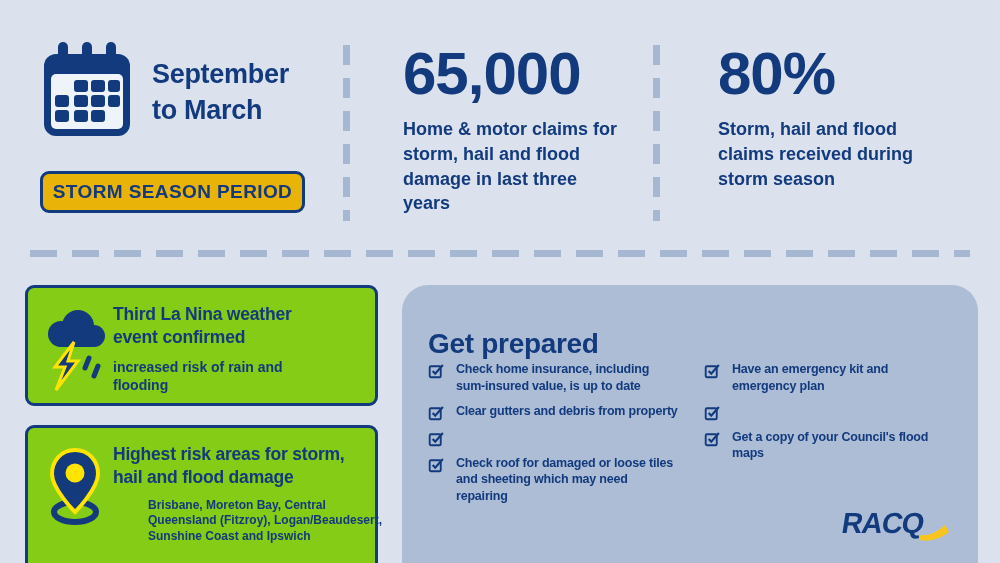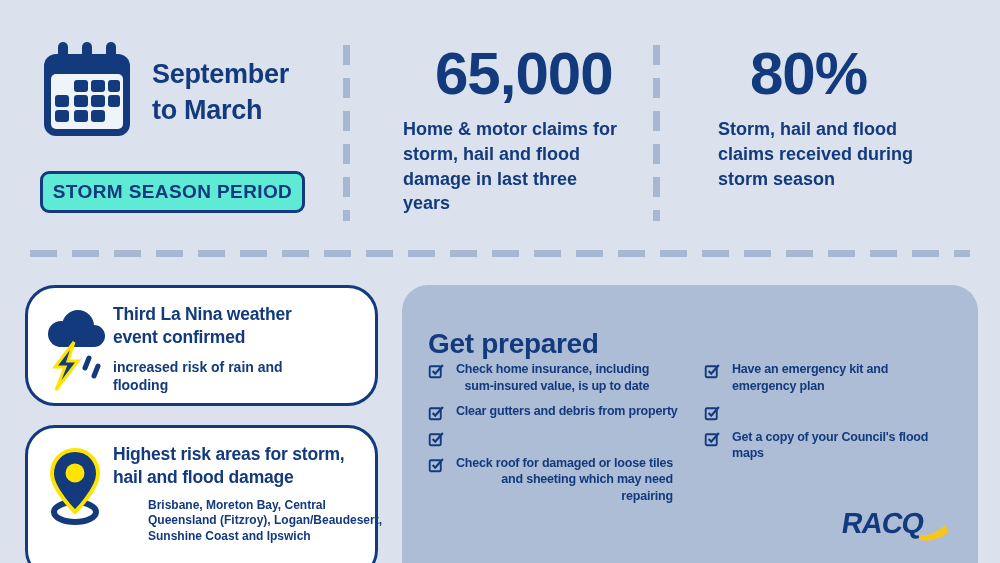--- a/index.html
+++ b/index.html
@@ -12,57 +12,57 @@
   }
   
   .calendar-icon { position:absolute; left:42px; top:42px; }
   .season-title {
     position:absolute; left:152px; top:57px;
     font-size:27px; font-weight:bold; line-height:1.32;
     white-space:pre; letter-spacing:-0.3px;
   }
   .badge {
     position:absolute; left:40px; top:171px; width:265px; height:42px;
-    background:#5eead4; border:3.5px solid #123a7d; border-radius:9px;
+    background:#eab308; border:3.5px solid #123a7d; border-radius:9px;
     display:flex; align-items:center; justify-content:center;
     font-size:19px; font-weight:bold; letter-spacing:0.4px; white-space:pre;
   }
   .vdash {
     position:absolute; top:45px; width:7px; height:176px;
     background:repeating-linear-gradient(to bottom, #a6b7d2 0 20px, transparent 20px 33px);
   }
   .vdash1 { left:343px; } .vdash2 { left:653px; }
   .hdash {
     position:absolute; left:30px; top:250px; width:940px; height:7px;
     background:repeating-linear-gradient(to right, #a6b7d2 0 27px, transparent 27px 42px);
   }
   .stat { position:absolute; top:42px; }
   .stat1 { left:403px; } .stat2 { left:718px; }
-  .stat-value { font-size:60px; font-weight:bold; line-height:1.05; letter-spacing:-1px;margin-left:32px; }
+  .stat-value { font-size:60px; font-weight:bold; line-height:1.05; letter-spacing:-1px; }
   .stat-caption { margin-top:12px; font-size:18px; font-weight:bold; line-height:1.38; white-space:pre; }
   
   .callout {
     position:absolute; left:25px; width:353px;
-    background:#ffffff; border:3.5px solid #123a7d; border-radius:30px;
+    background:#84cc16; border:3.5px solid #123a7d; border-radius:9px;
   }
   .callout1 { top:285px; height:121px; }
   .callout2 { top:425px; height:155px; }
   .callout .icon-slot { position:absolute; }
   .callout .txt { position:absolute; left:85px; top:15px; right:12px; }
   .callout-title { font-size:17.5px; font-weight:bold; line-height:1.3; letter-spacing:-0.2px; white-space:pre; }
   .callout-body  { margin-top:9px; font-size:14px; font-weight:bold; line-height:1.32; white-space:pre; }
   .callout2 .callout-body { font-size:12px;margin-left:35px; }
   
   .panel {
     position:absolute; left:402px; top:285px; width:576px; height:290px;
     background:#adbdd6; border-radius:26px 26px 0 0;
   }
   .panel-title { position:absolute; left:26px; top:24px; font-size:28px; font-weight:bold; letter-spacing:-0.3px;margin-top:19px; }
   .check-cols { position:absolute; left:26px; top:76px; display:flex; }
-  .check-col1 { width:276px;text-align:right; } .check-col2 { width:250px; }
+  .check-col1 { width:276px; } .check-col2 { width:250px; }
   .check-item { display:flex; gap:11px; margin-bottom:8px; }
   .cb { flex:0 0 auto; margin-top:1px; }
   .check-text { font-size:12.5px; font-weight:bold; line-height:1.34; letter-spacing:-0.2px; white-space:pre; }
   
   .logo { position:absolute; left:440px; top:222px; width:120px; height:40px; }
   .logo-text {
     display:inline-block; font-size:29px; font-weight:bold;
     transform:skewX(-9deg); letter-spacing:-1px; color:#123a7d;
   }
   .logo-swoosh { position:absolute; left:76px; top:17px; }

